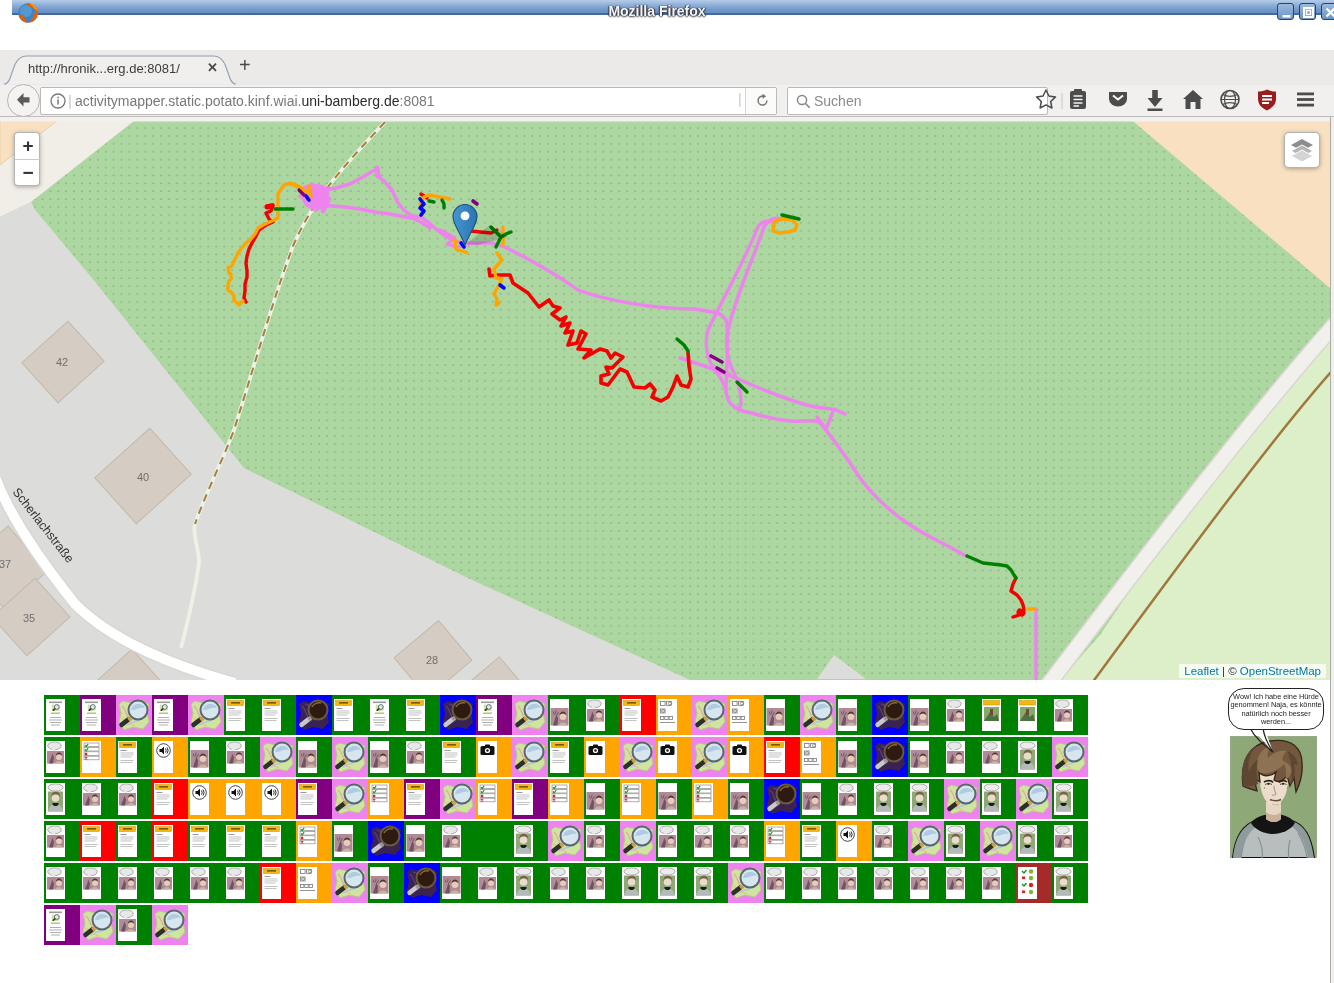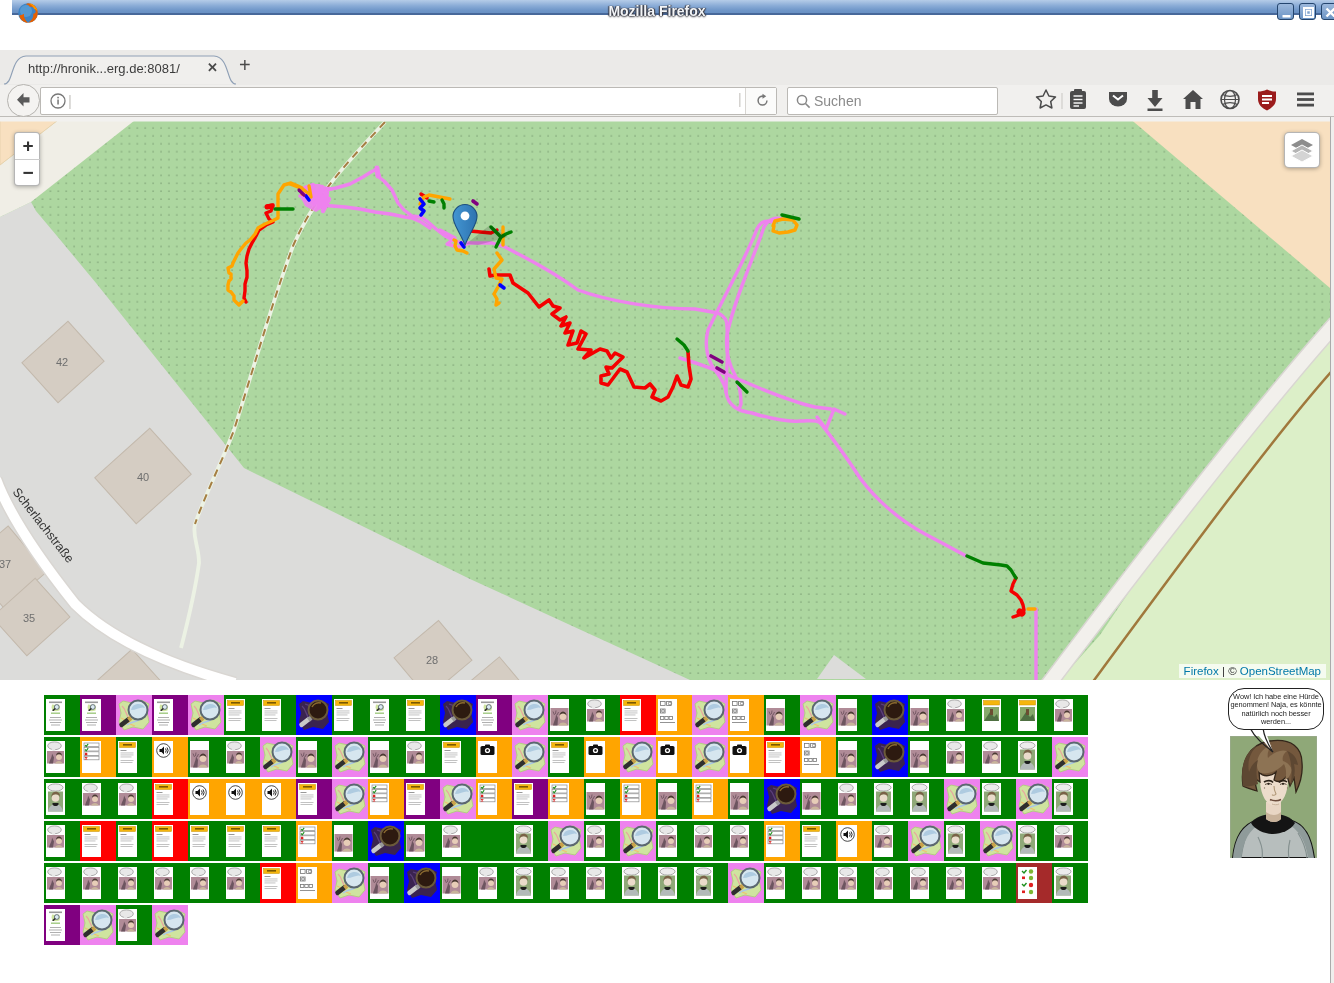--- a/index.html
+++ b/index.html
@@ -22,21 +22,21 @@
 #tabbar .tabtxt{position:absolute;left:28px;top:58px;font-size:13px;color:#3c3c3c}
 #tabbar .tclose{position:absolute;left:207px;top:57px;font-size:13px;font-weight:bold;color:#4a4a4a}
 #tabbar .tplus{position:absolute;left:239px;top:53px;font-size:20px;font-weight:400;color:#4a4a4a}
 
 #navbar{position:absolute;left:0;top:85px;width:1334px;height:32px;background:#f1f0ee;border-bottom:1px solid #bebcb8}
 .backbtn{position:absolute;left:7px;top:-1px;width:33px;height:33px;border:1px solid #b5b3af;border-radius:50%;background:#f4f3f1}
 .urlbox{position:absolute;left:40px;top:2px;width:737px;height:28px;background:#fff;border:1px solid #bbb9b5;border-radius:2px}
 .urlbox .reload{position:absolute;right:0;top:0;width:31px;height:26px;border-left:1px solid #d8d6d2;background:#fbfbfa}
 .urltxt{position:absolute;left:30px;top:5px;font-size:14px;color:#787878;white-space:nowrap}
 .urltxt b{color:#2b2b2b;font-weight:normal}
-.searchbox{position:absolute;left:787px;top:2px;width:211px;height:28px;background:#fff;border:1px solid #bbb9b5;border-radius:2px}
+.searchbox{position:absolute;left:787px;top:2px;width:261px;height:28px;background:#fff;border:1px solid #bbb9b5;border-radius:2px}
 .searchbox .ph{position:absolute;left:26px;top:5px;font-size:14px;color:#8a8a8a}
 
 #map{position:absolute;left:0;top:117px;width:1330px;height:563px;overflow:hidden}
 #zoomctl{position:absolute;left:14px;top:15px;width:26px;height:54px;background:#fff;border:1px solid rgba(120,120,120,.55);border-radius:4px;box-shadow:0 1px 4px rgba(0,0,0,.3)}
 #zoomctl .zi{position:absolute;left:0;width:26px;text-align:center;font-size:19px;font-weight:bold;color:#333;line-height:26px}
 #zoomctl .sep{position:absolute;left:0;top:26px;width:26px;height:1px;background:#ccc}
 #layerctl{position:absolute;left:1284px;top:15px;width:36px;height:36px;background:#fff;border:1px solid rgba(120,120,120,.55);border-radius:5px;box-shadow:0 1px 4px rgba(0,0,0,.3)}
 #attrib{position:absolute;right:4px;bottom:2px;left:auto;background:rgba(255,255,255,.72);padding:1px 5px;font-size:11.5px;color:#333}
 #attrib a{color:#0078a8;text-decoration:none}
 
@@ -229,20 +229,21 @@
 </div>
 
 <div id="navbar">
  <div class="urlbox">
    <svg width="16" height="16" viewBox="0 0 16 16" style="position:absolute;left:9px;top:5px">
      <circle cx="8" cy="8" r="7" fill="none" stroke="#777" stroke-width="1.3"></circle>
      <rect x="7.3" y="6.5" width="1.5" height="5" fill="#777"></rect>
           <rect x="7.3" y="3.8" width="1.5" height="1.6" fill="#777"></rect>
    </svg>
    <span style="position:absolute;left:27px;top:4px;color:#c9c7c3;font-size:15px">|</span>
+   <span class="urltxt" style="left:34px">activitymapper.static.potato.kinf.wiai.<b>uni-bamberg.de</b>:8081</span>
    <div class="reload">
      <span style="position:absolute;left:-8px;top:3px;color:#c9c7c3;font-size:14px">|</span>
      <svg width="15" height="15" viewBox="0 0 16 16" style="position:absolute;left:9px;top:5px">
        <path d="M13.5,8 A5.5,5.5 0 1 1 8,2.5 L8,0.8 L12,3.4 L8,6 L8,4.3 A3.9,3.9 0 1 0 11.9,8 Z" fill="#777"></path>
      </svg>
    </div>
  </div>
  <div class="searchbox">
    <svg width="15" height="15" viewBox="0 0 15 15" style="position:absolute;left:8px;top:6px">
      <circle cx="6" cy="6" r="4.6" fill="none" stroke="#888" stroke-width="1.5"></circle>
@@ -412,21 +413,21 @@
         <div class="sep"></div>
         <div class="zi" style="top:27px">−</div>
       </div>
 <div id="layerctl">
  <svg width="26" height="26" viewBox="0 0 26 26" style="position:absolute;left:4px;top:4px">
   <polygon points="13,2 24,8 13,14 2,8" fill="#8d8d8d"></polygon>
   <polygon points="13,8 24,14 13,20 2,14" fill="#b5b5b5" stroke="#fff" stroke-width="1"></polygon>
   <polygon points="13,13 24,19 13,25 2,19" fill="#d4d4d4" stroke="#fff" stroke-width="1"></polygon>
  </svg>
 </div>
-<div id="attrib"><a>Firefox</a> | © <a>OpenStreetMap</a></div>
+<div id="attrib"><a>Leaflet</a> | © <a>OpenStreetMap</a></div>
 </div>
 <div id="bottom"></div>
 <i class="c" style="left:44px;top:695px;background:#008000">
       <svg class="tp" width="19" height="32" viewBox="0 0 19 32">
         <use href="#tD"></use>
       </svg>
     </i>
 <i class="c" style="left:80px;top:695px;background:#800080">
       <svg class="tp" width="19" height="32" viewBox="0 0 19 32">
         <use href="#tD"></use>

